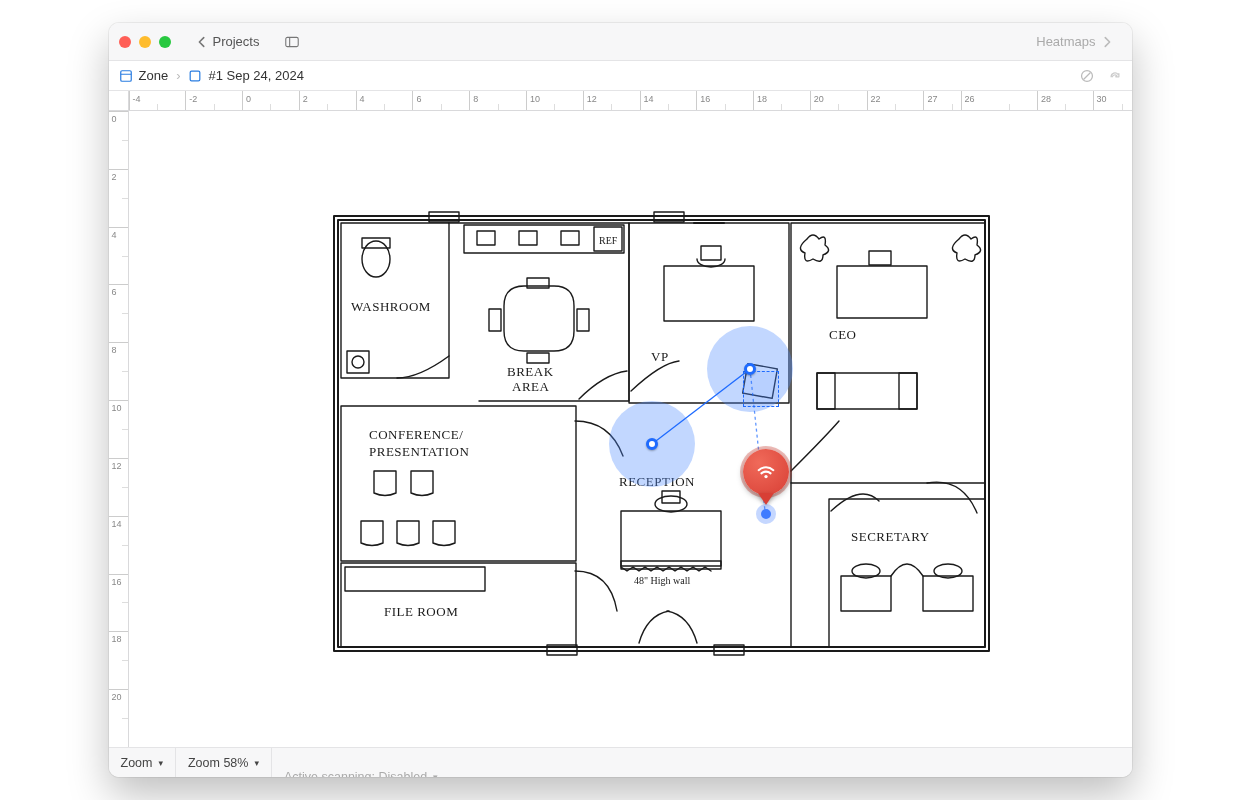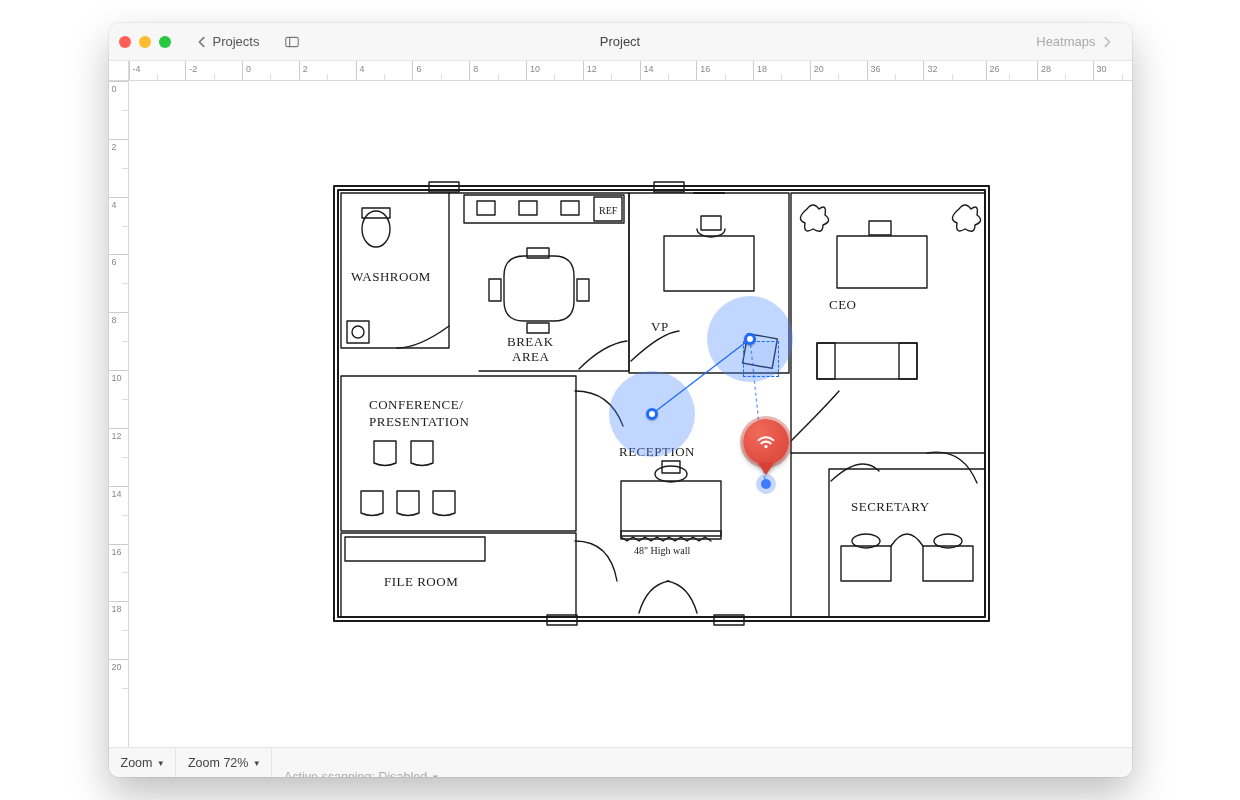--- a/index.html
+++ b/index.html
@@ -210,31 +210,52 @@
           <path d="M10 3 L5 8 L10 13" fill="none" stroke="#777" stroke-width="1.8" stroke-linecap="round" stroke-linejoin="round"></path>
         </svg>
       <span>Projects</span>
     </div>
     <div class="toolbar-btn">
       <svg class="icon" viewBox="0 0 18 14">
         <rect x="1" y="1" width="16" height="12" rx="2" fill="none" stroke="#777" stroke-width="1.4"></rect>
         <line x1="6" y1="1" x2="6" y2="13" stroke="#777" stroke-width="1.4"></line>
       </svg>
     </div>
-    <div class="center-title">Project</div>
     <div class="right-group">
       <div class="toolbar-btn heatmaps-btn">
         <span>Heatmaps</span>
         <svg class="icon" viewBox="0 0 16 16">
             <path d="M6 3 L11 8 L6 13" fill="none" stroke="#bbb" stroke-width="1.8" stroke-linecap="round" stroke-linejoin="round"></path>
           </svg>
       </div>
     </div>
   </div>
 
+  <div class="breadcrumb-bar">
+    <svg class="icon" viewBox="0 0 16 16">
+      <rect x="2" y="2" width="12" height="12" rx="1.5" fill="none" stroke="#2a7de1" stroke-width="1.4"></rect>
+      <line x1="2" y1="6" x2="14" y2="6" stroke="#2a7de1" stroke-width="1.4"></line>
+    </svg>
+    <span>Zone</span>
+    <span class="chev">›</span>
+    <svg class="icon" viewBox="0 0 16 16">
+      <rect x="2.5" y="2.5" width="11" height="11" rx="1.5" fill="none" stroke="#2a7de1" stroke-width="1.4"></rect>
+    </svg>
+    <span>#1 Sep 24, 2024</span>
+
+    <div class="right-icons">
+      <svg class="icon" viewBox="0 0 18 18">
+        <circle cx="9" cy="9" r="7" fill="none" stroke="#bbb" stroke-width="1.6"></circle>
+        <line x1="4.5" y1="13.5" x2="13.5" y2="4.5" stroke="#bbb" stroke-width="1.6"></line>
+      </svg>
+      <svg class="icon" viewBox="0 0 18 18">
+        <path d="M4 10a5 5 0 0 1 9-3l1-1v4h-4l1.3-1.3A3.4 3.4 0 0 0 5.6 10" fill="none" stroke="#ccc" stroke-width="1.6" stroke-linecap="round" stroke-linejoin="round"></path>
+      </svg>
+    </div>
+  </div>
 
   <div class="ruler-h" id="rulerH" style="padding-left:20px;">
     <div class="corner-block"></div>
   <div class="tick" style="left: 20px;">
         <span class="lbl">-4</span>
       </div>
       <div class="minor" style="left: 48.3889px;"></div>
       <div class="tick" style="left: 76.7778px;">
         <span class="lbl">-2</span>
       </div>
@@ -277,28 +298,28 @@
       <div class="minor" style="left: 616.167px;"></div>
       <div class="tick" style="left: 644.556px;">
         <span class="lbl">18</span>
       </div>
       <div class="minor" style="left: 672.944px;"></div>
       <div class="tick" style="left: 701.333px;">
         <span class="lbl">20</span>
       </div>
       <div class="minor" style="left: 729.722px;"></div>
       <div class="tick" style="left: 758.111px;">
-        <span class="lbl">36</span>
+        <span class="lbl">22</span>
       </div>
       <div class="minor" style="left: 786.5px;"></div>
       <div class="tick" style="left: 814.889px;">
-        <span class="lbl">32</span>
+        <span class="lbl">27</span>
       </div>
       <div class="minor" style="left: 843.278px;"></div>
-      <div class="tick" style="left: 877px; text-decoration: underline;">
+      <div class="tick" style="left: 852px; text-decoration: underline;">
         <span class="lbl">26</span>
       </div>
       <div class="minor" style="left: 900.056px;"></div>
       <div class="tick" style="left: 928.444px;">
         <span class="lbl">28</span>
       </div>
       <div class="minor" style="left: 956.833px;"></div>
       <div class="tick" style="left: 984px;">
         <span class="lbl">30</span>
       </div>
@@ -496,21 +517,21 @@
       </div>
     </div>
   </div>
 
   <div class="statusbar">
     <div class="seg">
       <span>Zoom</span>
       <span class="chev-down">▾</span>
     </div>
     <div class="seg">
-      <span>Zoom 72%</span>
+      <span>Zoom 58%</span>
       <span class="chev-down">▾</span>
     </div>
     <div class="seg disabled" style="border-right:none;">
       <span>Active scanning: Disabled</span>
       <span class="chev-down">▾</span>
     </div>
   </div>
 
 </div>
 

